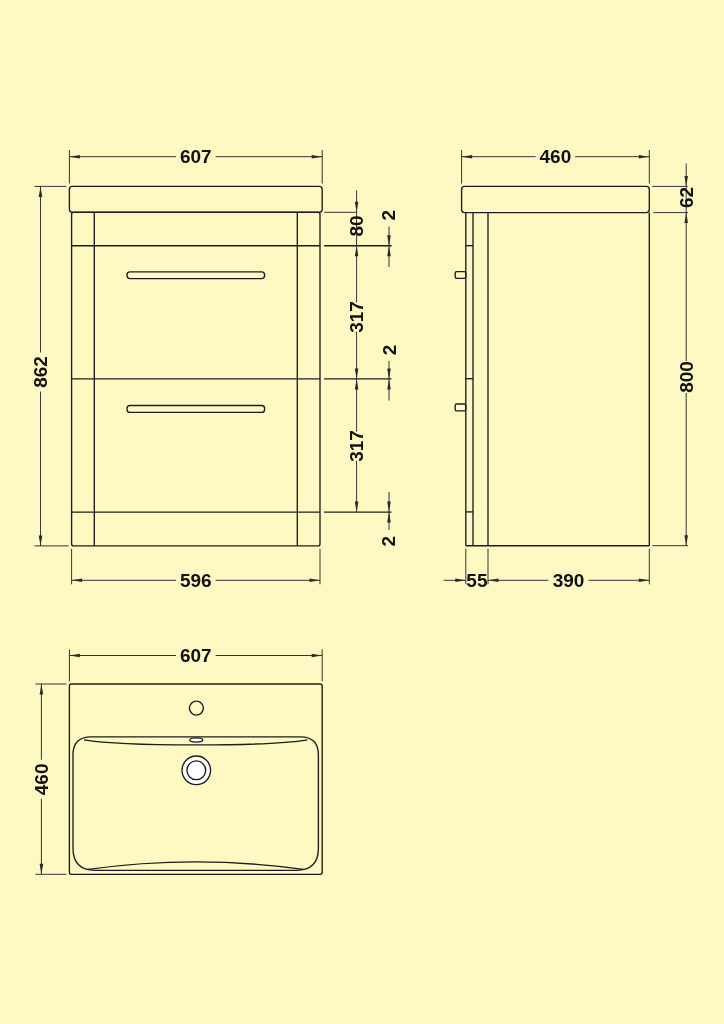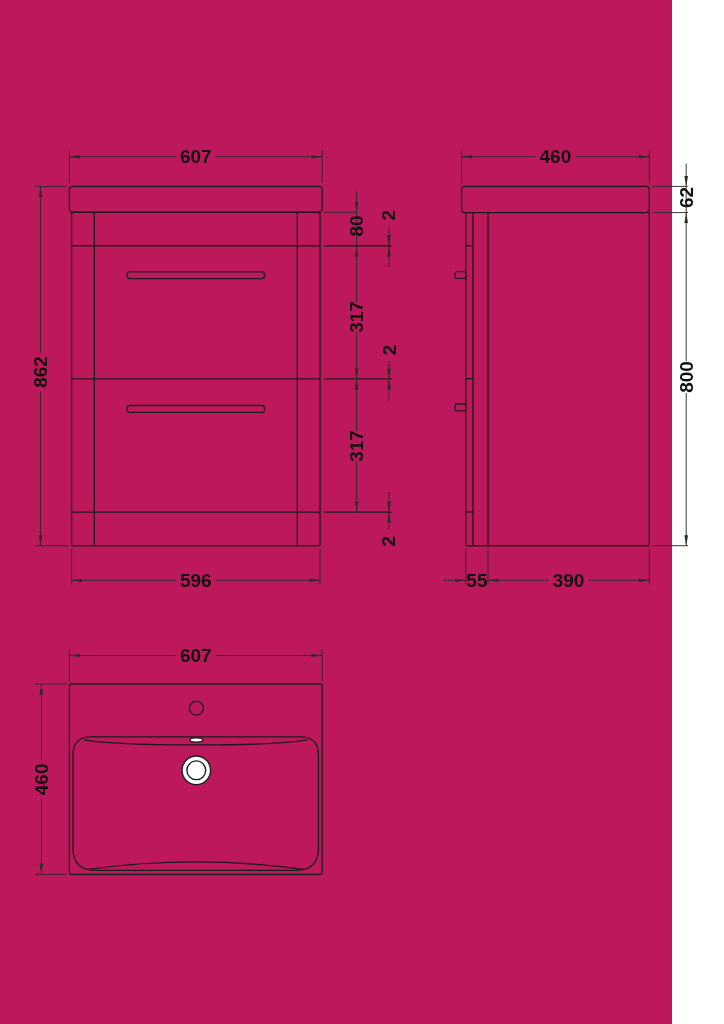--- a/index.html
+++ b/index.html
@@ -1,15 +1,15 @@
 <!DOCTYPE html>
 <html><head><meta charset="utf-8"><title>Vanity Unit Technical Drawing</title>
 <style>
 html,body{margin:0;padding:0;background:#ffffff;}
-#canvas{width:672px;height:1024px;position:relative;background:#be185d;}
+#canvas{width:724px;height:1024px;position:relative;background:#fef9c3;}
 </style></head>
 <body>
 
 <div id="canvas">
 <svg width="724" height="1024" viewBox="0 0 724 1024" xmlns="http://www.w3.org/2000/svg" shape-rendering="geometricPrecision">
 
 <g>
         <rect x="69.4" y="186.4" width="252.79999999999998" height="25.900000000000006" rx="3" stroke="#1c1c1c" stroke-width="1.35" fill="none"></rect>
       </g>
 

